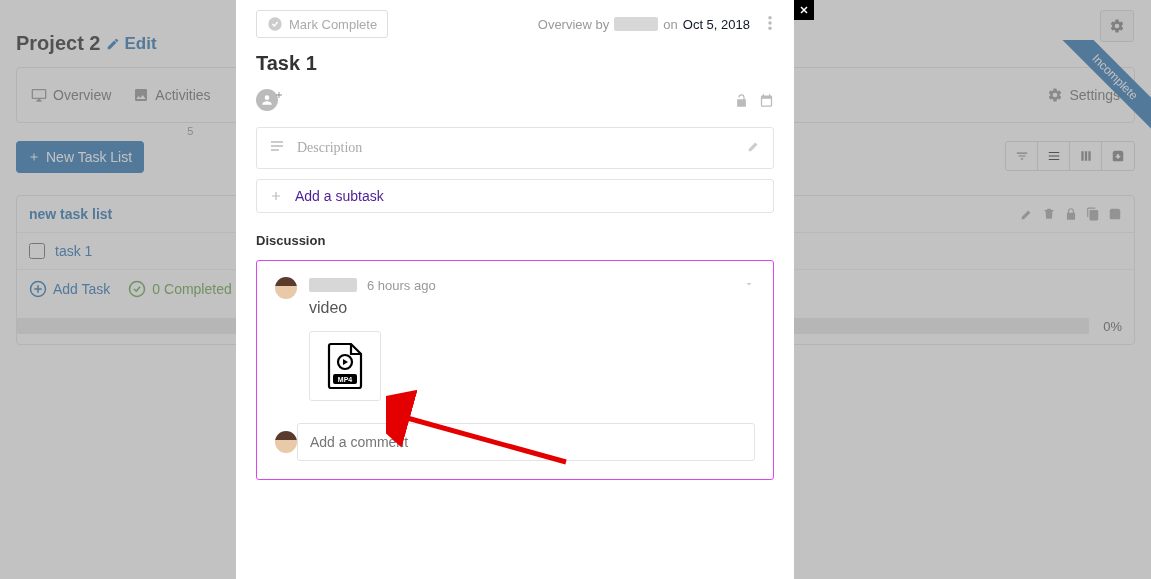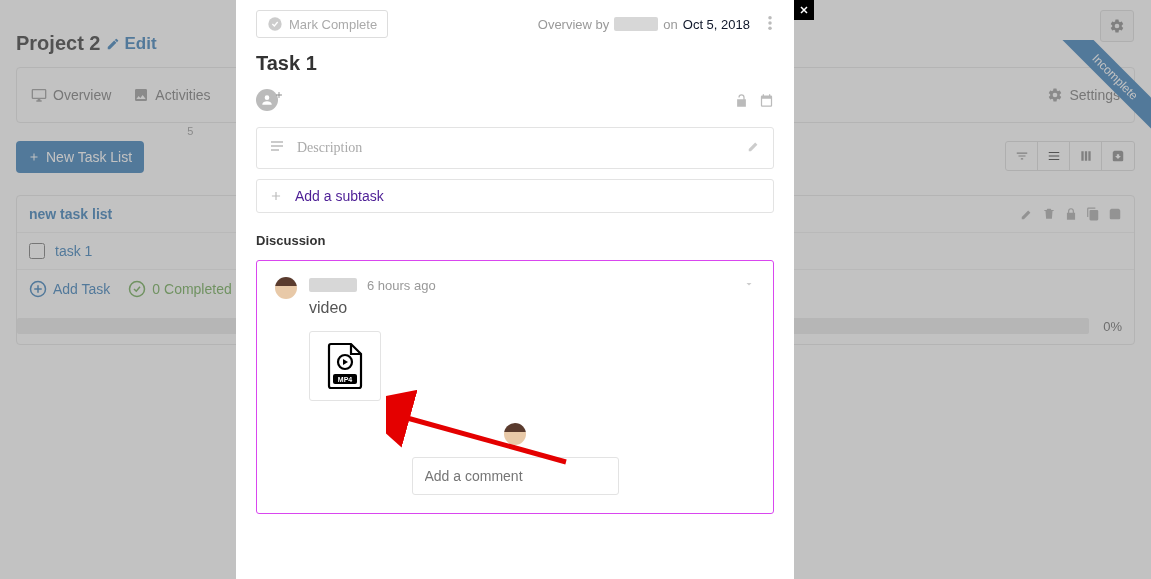--- a/index.html
+++ b/index.html
@@ -88,21 +88,21 @@
 .comment .av { width: 22px; height: 22px; border-radius: 50%; background: linear-gradient(180deg,#5a3b2e 40%,#e8c9a8 40%); flex-shrink: 0; }
 .comment .body { flex: 1; }
 .comment .name-line { display: flex; align-items: center; gap: 10px; }
 .comment .name-redact { width: 48px; height: 14px; background: #d7d7d7; border-radius: 2px; }
 .comment .time { color: #999; font-size: 13px; }
 .comment .chev { margin-left: auto; }
 .comment .chev svg { width: 12px; height: 12px; fill: #ccc; }
 .comment .text { margin-top: 6px; font-size: 16px; color: #555; }
 .attachment { margin-top: 14px; width: 72px; height: 70px; border: 1px solid #e3e3e3; border-radius: 3px; display: flex; align-items: center; justify-content: center; cursor: pointer; }
 .attachment svg { width: 40px; height: 48px; }
-.add-comment-row { display: flex; align-items: center; gap: 12px; margin-top: 22px; flex-direction: column; }
+.add-comment-row { display: flex; align-items: center; margin-top: 22px; }
 .add-comment-input { flex: 1; border: 1px solid #e3e3e3; border-radius: 3px; padding: 10px 12px; color: #aaa; font-size: 14px; }
 
 
 .arrow { position: absolute; pointer-events: none; }
 </style>
 </head>
 <body>
 
 <div class="page">
   <div class="bg-layer">

